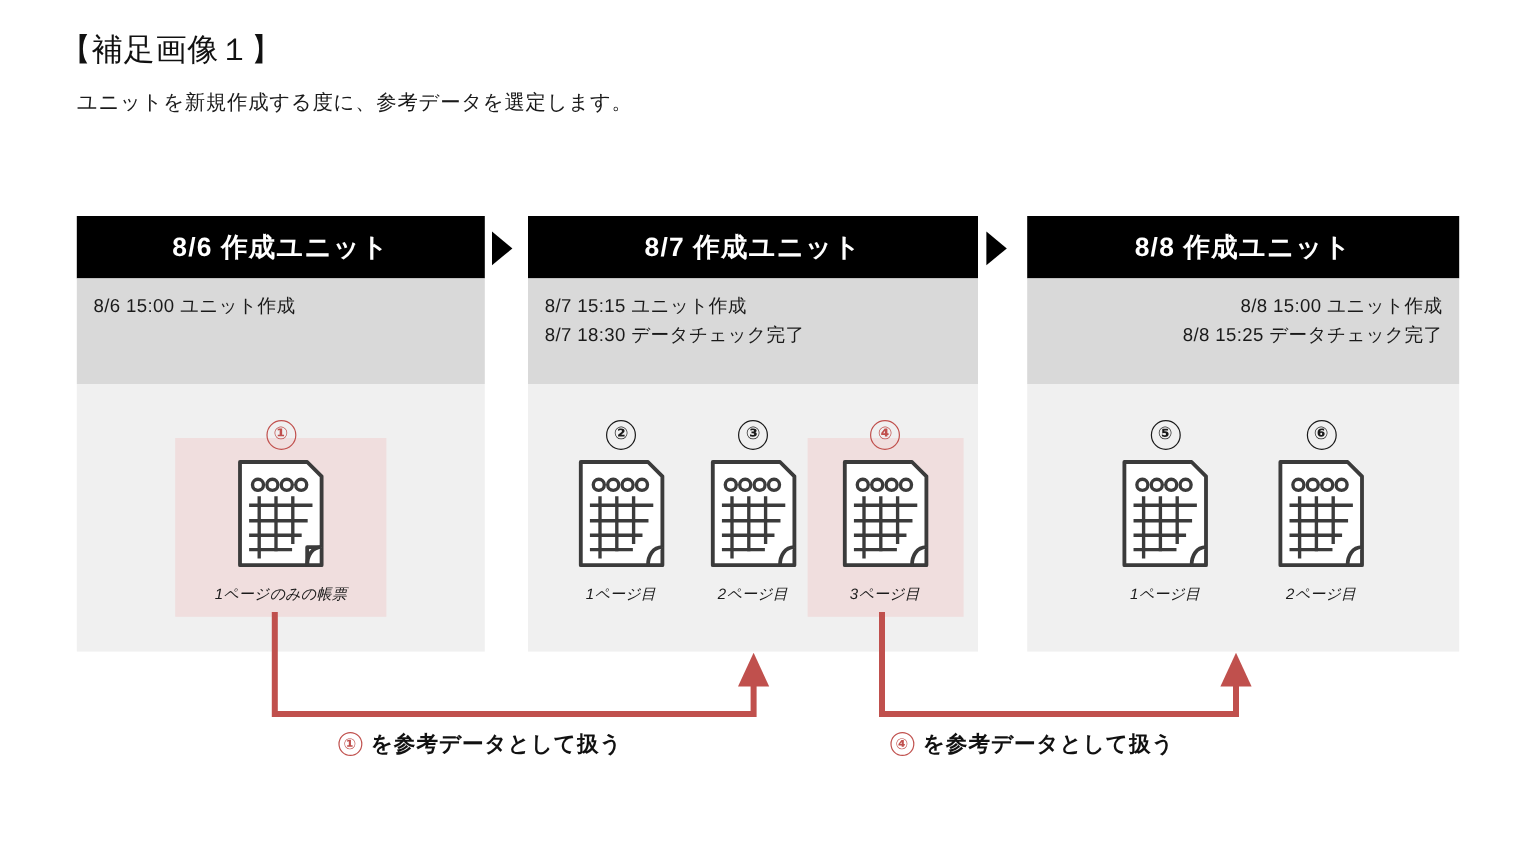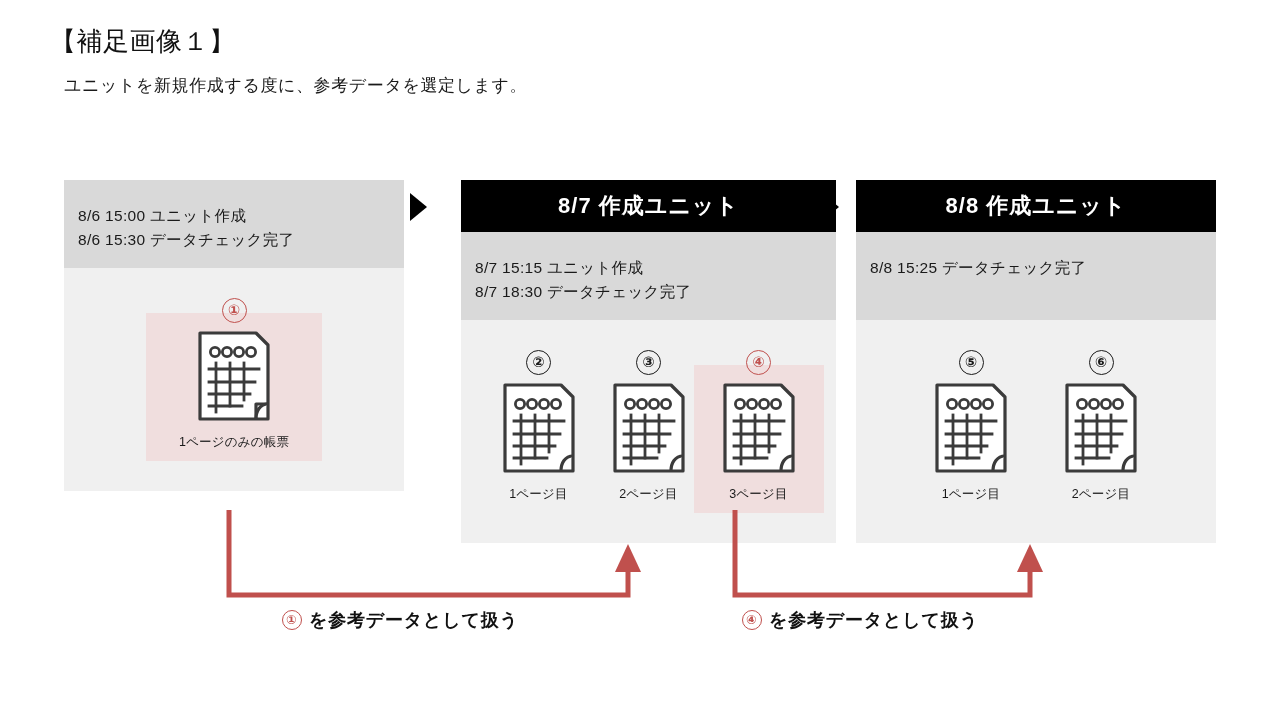--- a/index.html
+++ b/index.html
@@ -43,21 +43,21 @@
     display: flex;
     align-items: center;
     justify-content: center;
     font-size: 22px;
     font-weight: bold;
     letter-spacing: 1px;
   }
   .panel-meta {
     background: #d9d9d9;
     height: 88px;
-    padding: 24px 14px 0 14px;
+    padding: 12px 14px 0 14px;
     color: #1a1a1a;
     font-size: 15.5px;
     line-height: 24px;
     letter-spacing: 0.3px;
   }
   .panel-body {
     background: #f0f0f0;
     height: 223px;
     position: relative;
   }
@@ -106,20 +106,21 @@
   .badge.red { border-color: #c0504d; color: #c0504d; }
   .doc-icon { position: relative; z-index: 2; }
   .card-label {
     position: relative;
     z-index: 2;
     margin-top: 8px;
     font-size: 12.5px;
     color: #1a1a1a;
     white-space: nowrap;
     letter-spacing: 0.2px;
+    font-style: italic;
   }
   .card.wide { width: 132px; }
 
   
   .chevron {
     position: absolute;
     top: 193px;
     width: 0; height: 0;
     border-left: 17px solid #000000;
     border-top: 14px solid transparent;
@@ -161,23 +162,23 @@
 </style>
 </head>
 <body>
 
 <div id="stage">
 
   <div class="doc-title">【補足画像１】</div>
   <div class="doc-subtitle">ユニットを新規作成する度に、参考データを選定します。</div>
 
   <div class="panel" id="panel-0" style="left:64px; width:340px;">
+    <div class="panel-header">8/6 作成ユニット</div>
     <div class="panel-meta">
       <div>8/6 15:00 ユニット作成</div>
-      <div>8/6 15:30 データチェック完了</div>
     </div>
     <div class="panel-body">
       <div class="cards">
         <div class="card wide hl">
           <div class="badge red">①</div>
           <span class="doc-icon">
             <svg width="74" height="92" viewBox="0 0 74 92">
               <path d="M3 3 H59 L71 15 V89 H3 Z" fill="#ffffff" stroke="#3b3b3b" stroke-width="3.2" stroke-linejoin="round"></path>
               <path d="M59 89 L59 74 L71 74" fill="none" stroke="#3b3b3b" stroke-width="3.2" stroke-linejoin="round"></path>
               <path d="M59 89 C59 81 63 74 71 74" fill="#ffffff" stroke="#3b3b3b" stroke-width="3.2" stroke-linejoin="round"></path>
@@ -197,21 +198,21 @@
             </svg>
           </span>
           <div class="card-label">1ページのみの帳票</div>
         </div>
       </div>
     </div>
   </div>
 
   <div class="chevron" style="left:410px;"></div>
 
-  <div class="panel" id="panel-1" style="left:440px; width:375px;margin-left:21px;">
+  <div class="panel" id="panel-1" style="left:440px; width:375px;">
     <div class="panel-header">8/7 作成ユニット</div>
     <div class="panel-meta">
       <div>8/7 15:15 ユニット作成</div>
       <div>8/7 18:30 データチェック完了</div>
     </div>
     <div class="panel-body">
       <div class="cards">
 
         <div class="card">
           <div class="badge">②</div>
@@ -284,23 +285,24 @@
           </span>
           <div class="card-label">3ページ目</div>
         </div>
 
       </div>
     </div>
   </div>
 
   <div class="chevron" style="left:822px;"></div>
 
-  <div class="panel" id="panel-2" style="left:856px; width:360px;">
+  <div class="panel" id="panel-2" style="left:856px; width:360px;text-align:right;">
     <div class="panel-header">8/8 作成ユニット</div>
     <div class="panel-meta">
+      <div>8/8 15:00 ユニット作成</div>
       <div>8/8 15:25 データチェック完了</div>
     </div>
     <div class="panel-body">
       <div class="cards">
 
         <div class="card" style="margin:0 22px;">
           <div class="badge">⑤</div>
           <span class="doc-icon">
             <svg width="74" height="92" viewBox="0 0 74 92">
               <path d="M3 3 H59 L71 15 V89 H3 Z" fill="#ffffff" stroke="#3b3b3b" stroke-width="3.2" stroke-linejoin="round"></path>

